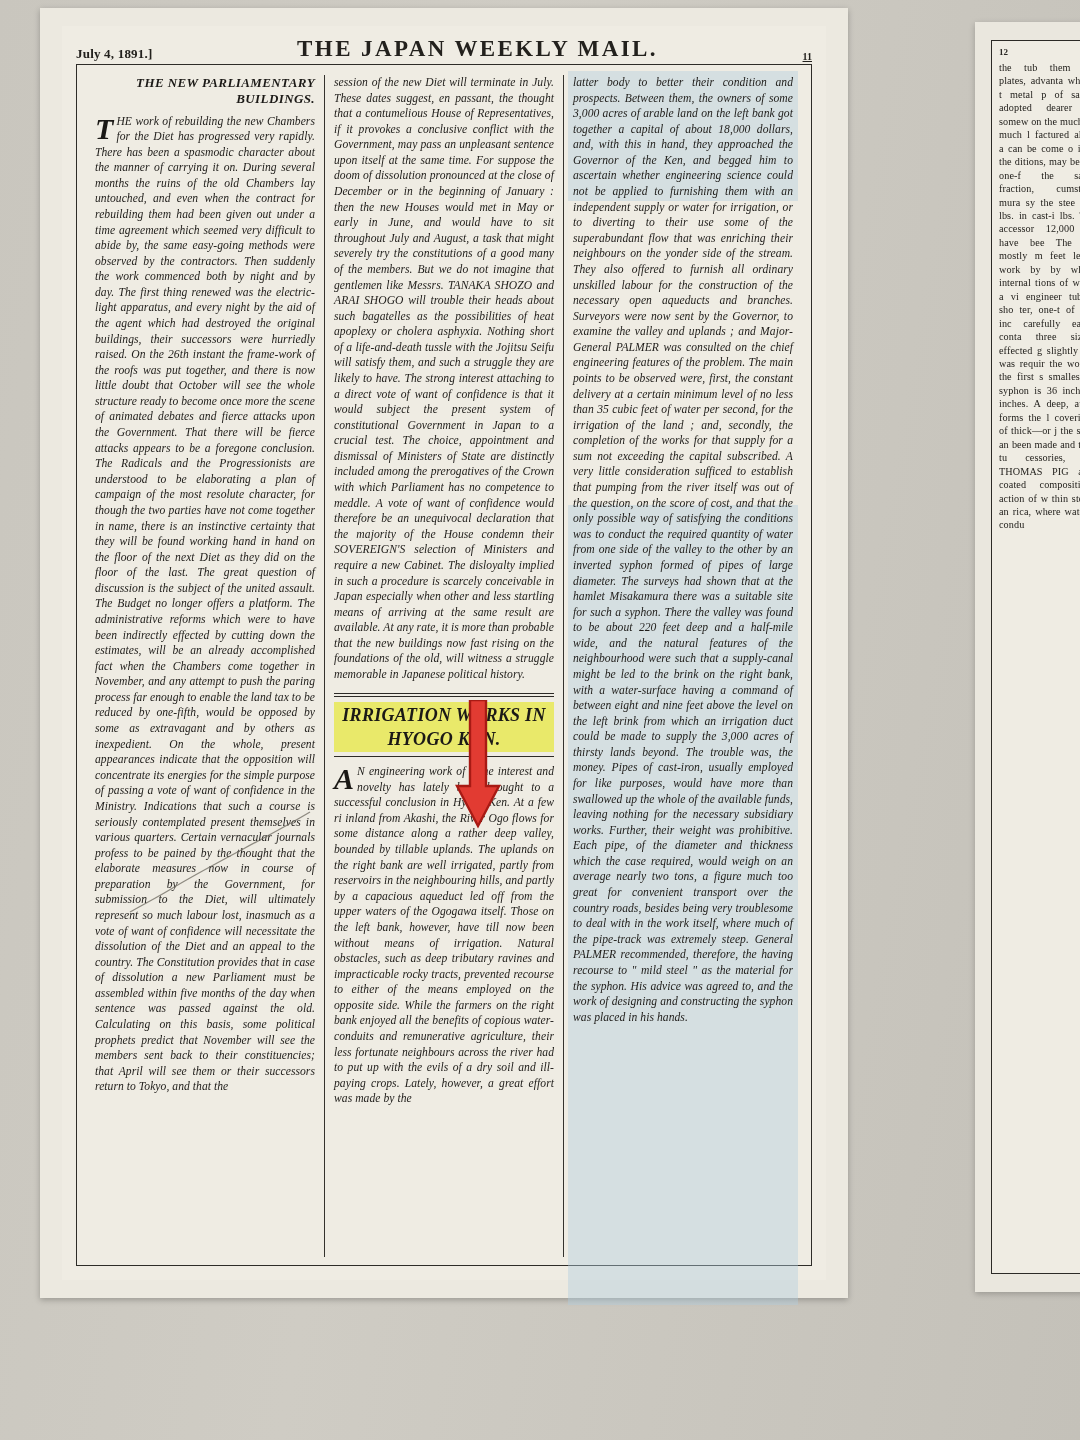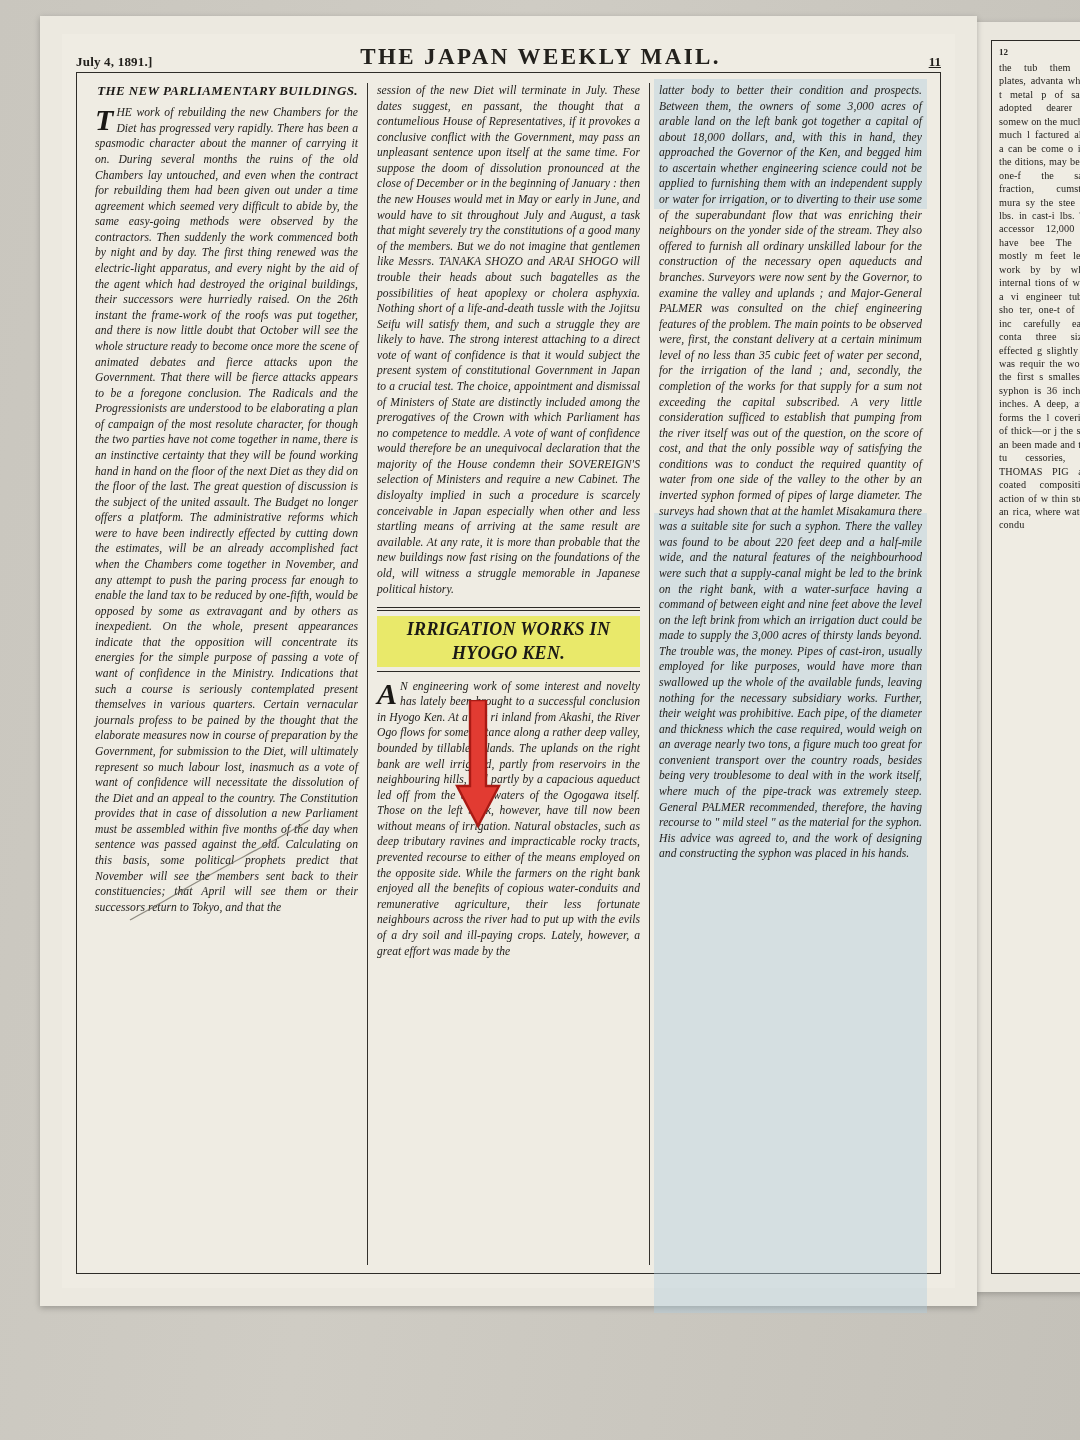--- a/index.html
+++ b/index.html
@@ -16,22 +16,22 @@
   .page {
     position: relative;
     width: 1080px;
     height: 1440px;
     background: linear-gradient(100deg, #c9c6be 0%, #cfccc4 40%, #c4c1b9 100%);
   }
   
   .sheet {
     position: absolute;
     left: 40px;
-    top: 16px;
-    width: 937px;
+    top: 8px;
+    width: 808px;
     height: 1290px;
     background: #ece9e0;
     box-shadow: 0 2px 6px rgba(0,0,0,0.25);
   }
   .sheet-inner {
     position: absolute;
     left: 22px;
     top: 18px;
     right: 22px;
     bottom: 18px;
@@ -100,21 +100,21 @@
     font-weight: bold;
     font-style: normal;
     letter-spacing: 0.2px;
   }
   .masthead .title {
     font-size: 23px;
     font-weight: bold;
     letter-spacing: 2.4px;
   }
   .masthead .folio {
-    font-size: 13px;
+    font-size: 10px;
     font-weight: bold;
     text-decoration: underline;
   }
   .cols {
     display: flex;
     height: 100%;
     box-sizing: border-box;
     padding: 10px 9px 8px 9px;
   }
   .col {

